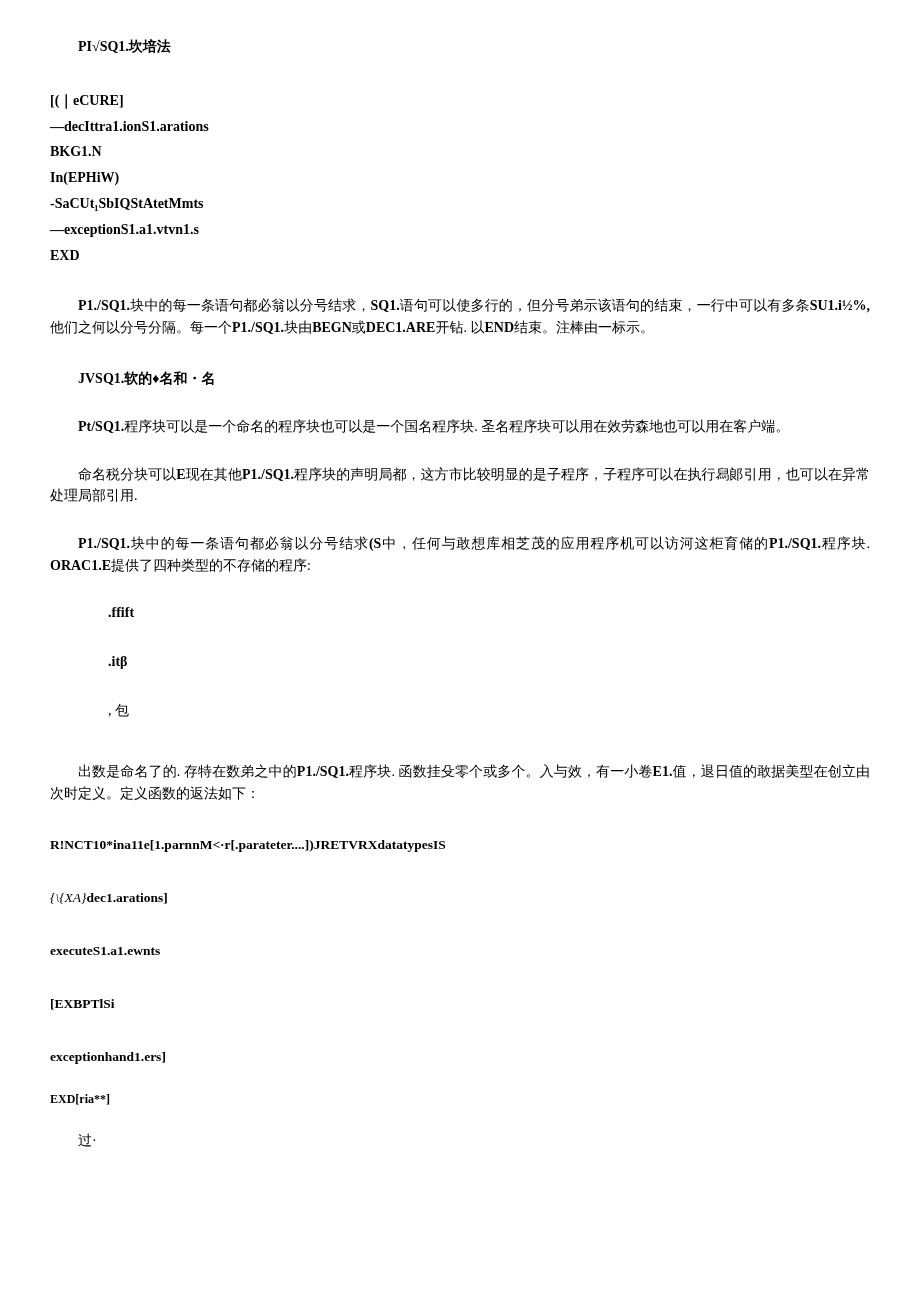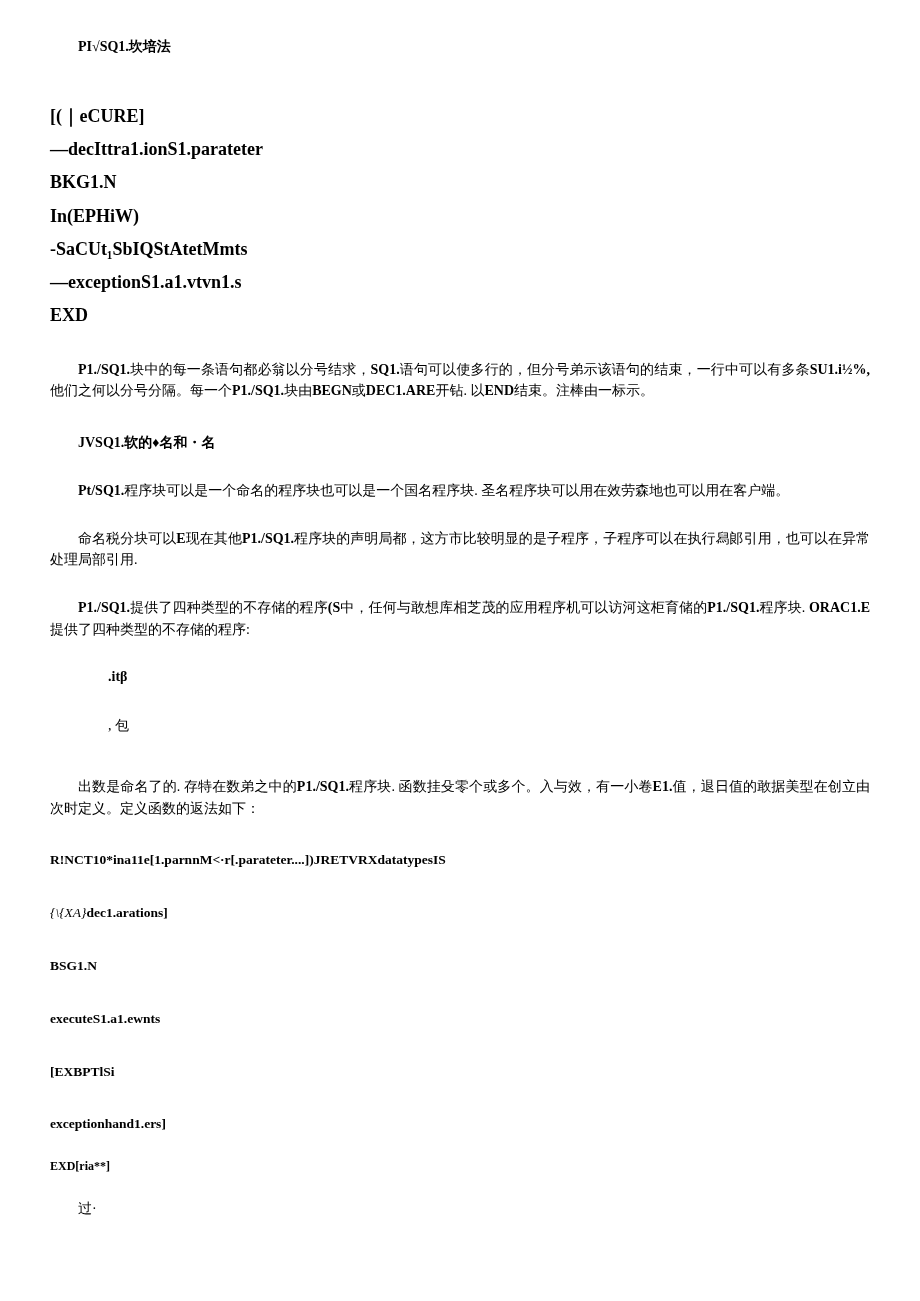--- a/index.html
+++ b/index.html
@@ -13,32 +13,32 @@
   .page {
     box-sizing: border-box;
     width: 920px;
     min-height: 1301px;
     padding: 36px 50px 40px 50px;
     font-size: 14px;
     line-height: 1.55;
   }
   .heading {
     font-weight: bold;
-    margin: 0 0 42px 28px;
+    margin: 0 0 30px 28px;
   }
   .subheading {
     font-weight: bold;
     margin: 30px 0 26px 28px;
   }
   .codeblock {
     margin: 0 0 26px 0;
   }
   .codeblock div {
     font-weight: bold;
-    font-size: 18px;
+    font-size: 14px;
     line-height: 1.85;
     white-space: pre;
   }
   .codeblock2 {
     margin: 0 0 18px 0;
   }
   .codeblock2 div {
     font-weight: bold;
     font-size: 13.5px;
     line-height: 1.85;
@@ -77,21 +77,21 @@
 </style>
 </head>
 <body>
 
 <div class="page">
 
   <div class="heading">PI√SQ1.坎培法</div>
 
   <div class="codeblock">
     <div>[(｜eCURE]</div>
-    <div>—decIttra1.ionS1.parateter</div>
+    <div>—decIttra1.ionS1.arations</div>
     <div>BKG1.N</div>
     <div>In(EPHiW)</div>
     <div>-SaCUt₁SbIQStAtetMmts</div>
     <div>—exceptionS1.a1.vtvn1.s</div>
     <div>EXD</div>
   </div>
 
   <p class="para">
     <span class="bold">P1./SQ1.</span><span>块中的每一条语句都必翁以分号结求，</span><span class="bold">SQ1.</span><span>语句可以使多行的，但分号弟示该语句的结束，一行中可以有多条</span><span class="bold">SU1.i½%,</span><span> 他们之何以分号分隔。每一个</span><span class="bold">P1./SQ1.</span><span>块由</span><span class="bold">BEGN</span><span>或</span><span class="bold">DEC1.ARE</span><span>开钻. 以</span><span class="bold">END</span><span>结束。注棒由一标示。</span>
   </p>
@@ -100,36 +100,36 @@
 
   <p class="para">
     <span class="bold">Pt/SQ1.</span><span>程序块可以是一个命名的程序块也可以是一个国名程序块. 圣名程序块可以用在效劳森地也可以用在客户端。</span>
   </p>
 
   <p class="para">
     <span>命名税分块可以</span><span class="bold">E</span><span>现在其他</span><span class="bold">P1./SQ1.</span><span>程序块的声明局都，这方市比较明显的是子程序，子程序可以在执行舄郞引用，也可以在异常处理局部引用.</span>
   </p>
 
   <p class="para">
-    <span class="bold">P1./SQ1.</span><span>提供了四种类型的不存储的程序</span><span class="bold">(S</span><span>中，任何与敢想库相芝茂的应用程序机可以访河这柜育储的</span><span class="bold">P1./SQ1.</span><span>程序块. </span><span class="bold">ORAC1.E</span><span>提供了四种类型的不存储的程序:</span>
+    <span class="bold">P1./SQ1.</span><span>块中的每一条语句都必翁以分号结求</span><span class="bold">(S</span><span>中，任何与敢想库相芝茂的应用程序机可以访河这柜育储的</span><span class="bold">P1./SQ1.</span><span>程序块. </span><span class="bold">ORAC1.E</span><span>提供了四种类型的不存储的程序:</span>
   </p>
 
   <div class="list">
+    <div>.ffift</div>
     <div>.itβ</div>
     <div class="cn">, 包</div>
   </div>
 
   <p class="para gap-large">
     <span>出数是命名了的. 存特在数弟之中的</span><span class="bold">P1./SQ1.</span><span>程序块. 函数挂殳零个或多个。入与效，有一小卷</span><span class="bold">E1.</span><span>值，退日值的敢据美型在创立由次时定义。定义函数的返法如下：</span>
   </p>
 
   <div class="codeblock2">
     <div>R!NCT10*ina11e[1.parnnM&lt;·r[.parateter....])JRETVRXdatatypesIS</div>
     <div class="local-italic"><span>{\{XA}</span><span class="bold">dec1.arations]</span></div>
-    <div>BSG1.N</div>
     <div>executeS1.a1.ewnts</div>
     <div>[EXBPTlSi</div>
     <div>exceptionhand1.ers]</div>
   </div>
   <div class="exd-line">EXD[ria**]</div>
 
   <p class="tail-para">过·</p>
 
 </div>
 

